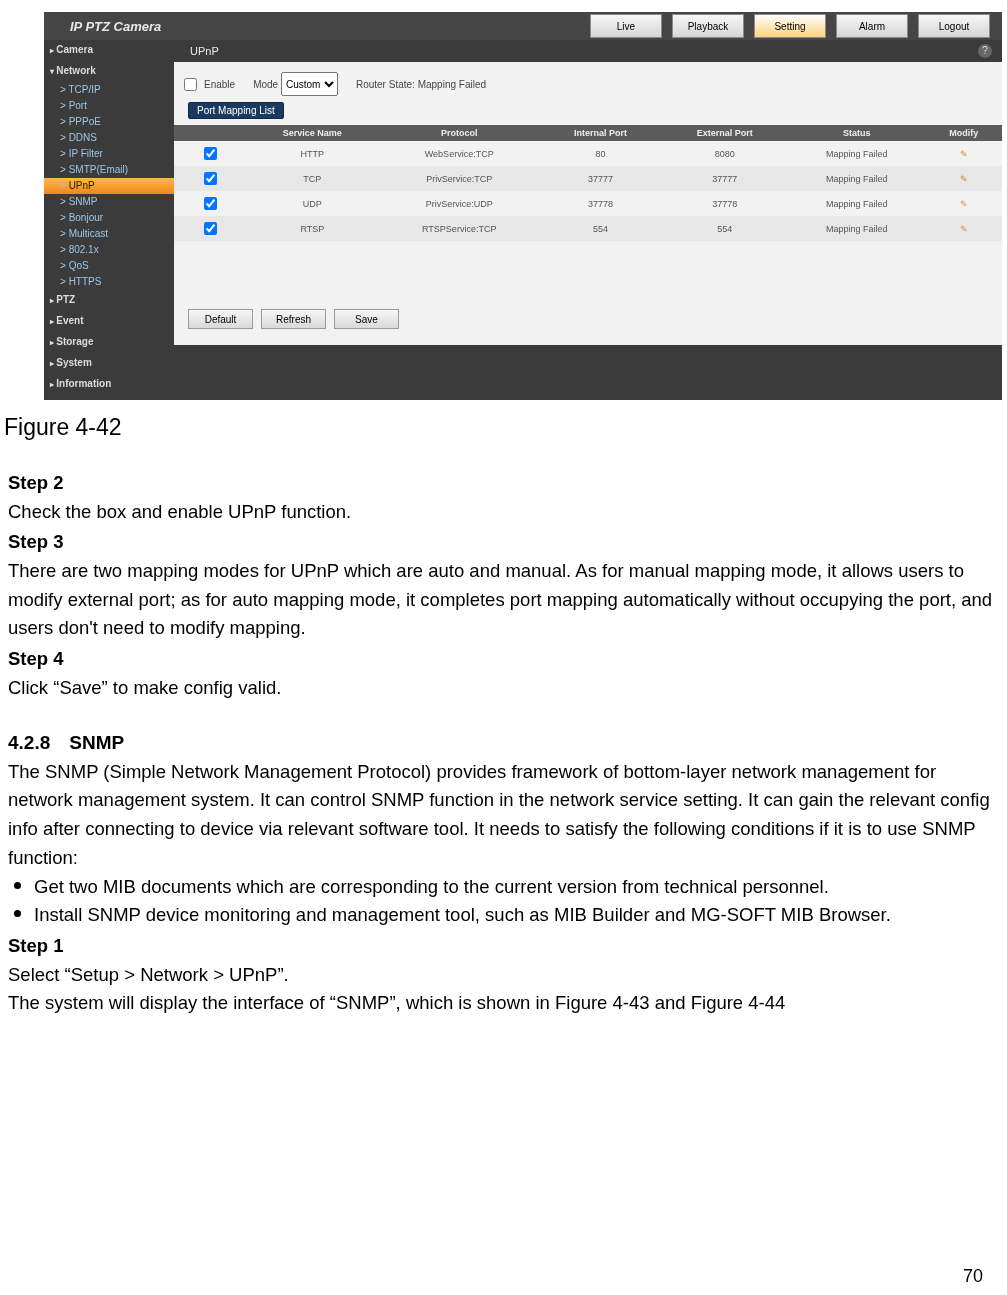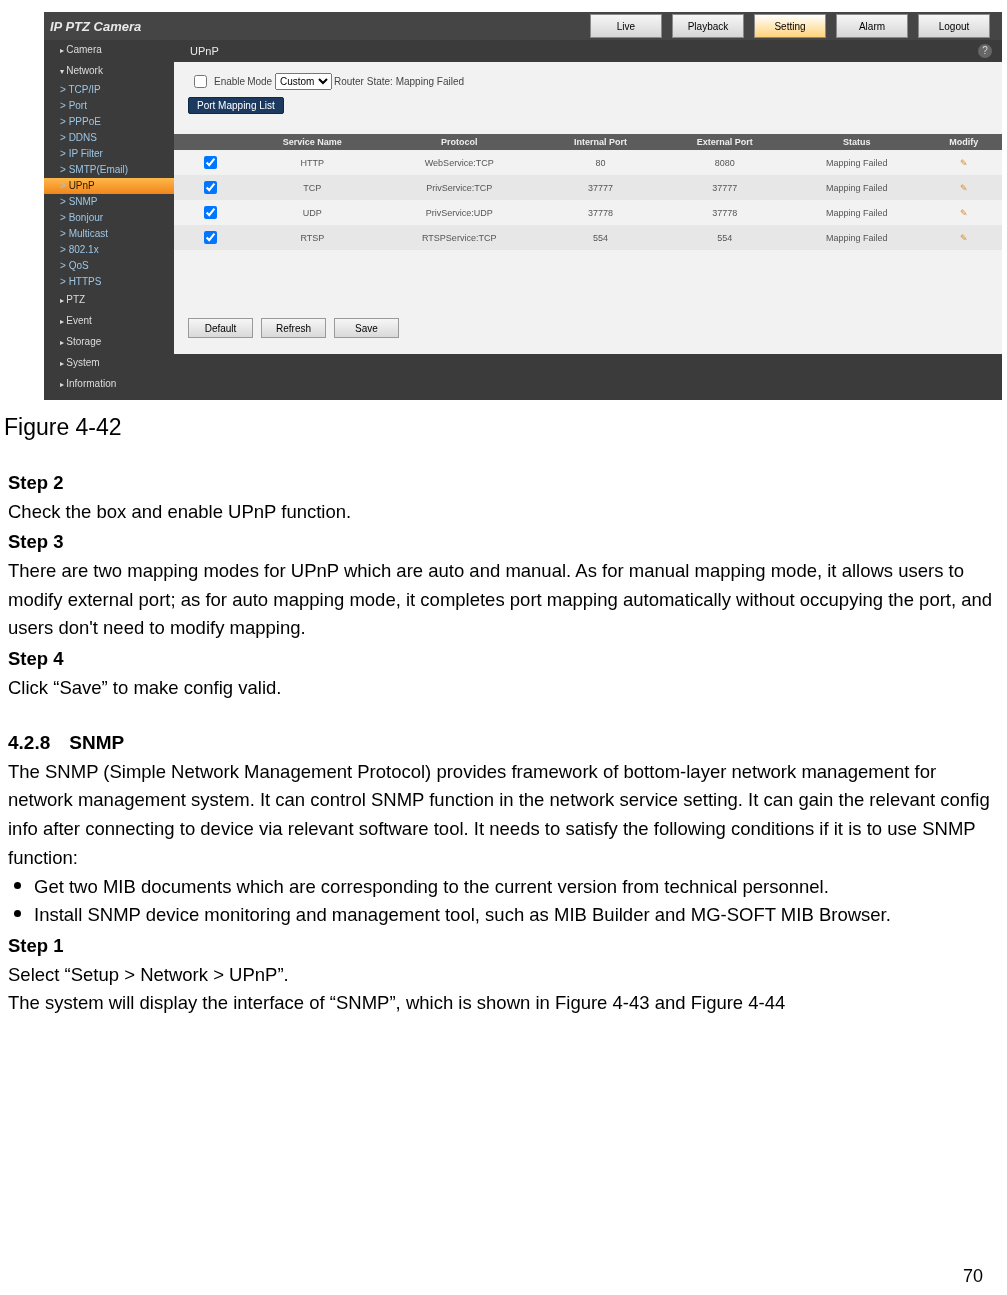--- a/index.html
+++ b/index.html
@@ -1,39 +1,39 @@
 <!DOCTYPE html>
 <html><head>
 <meta charset="utf-8">
 <style>
   body{font-family:Arial,Helvetica,sans-serif;font-size:16px;margin:0;padding:0 10px 30px 4px;color:#000;background:#fff}
   .shot{width:958px;margin:12px 0 0 40px;background:#3b3b3b;color:#bfbfbf;position:relative}
   .shot .hdr{display:flex;align-items:center;height:28px;background:#454545}
-  .shot .logo{font-style:italic;font-weight:bold;color:#e8e8e8;font-size:13px;padding-left:6px}
+  .shot .logo{font-style:italic;font-weight:bold;color:#e8e8e8;font-size:13px;padding-left:26px}
   .shot .tabs{margin-left:auto;display:flex;gap:10px;padding-right:12px}
   .shot .tabs button{width:72px;height:24px;font-size:10px;border:1px solid #8a8a8a;background:linear-gradient(#f6f6f6,#d6d6d6);cursor:pointer}
   .shot .tabs button.active{background:linear-gradient(#fff,#ffd37a);font-weight:normal}
   .shot .body{display:flex;min-height:360px}
   .side{width:130px;font-size:10px;line-height:14px}
-  .side .cat{color:#dcdcdc;font-weight:normal;padding:3px 16px}
+  .side .cat{color:#dcdcdc;font-weight:bold;padding:3px 6px}
   .side .cat::before{content:"▸ ";font-size:8px;}
   .side .cat.open::before{content:"▾ ";}
   .side .sub{color:#9cc6e6;padding:1px 6px 1px 16px;cursor:pointer}
   .side .sub::before{content:"> ";color:#9cc6e6}
   .side .sub.sel{background:linear-gradient(#ffb84a,#f0861b);color:#2a1a00}
   .content{flex:1;background:#3b3b3b}
   .pagehdr{height:22px;display:flex;align-items:center}
   .pagehdr .ttl{font-size:11px;color:#eaeaea;padding-left:16px}
   .pagehdr .help{margin-left:auto;margin-right:10px;width:14px;height:14px;border-radius:50%;background:#666;color:#ddd;font-size:10px;text-align:center;line-height:14px}
   .panel{background:#f2f2f2;color:#444;margin:0;padding:8px 0 8px 0;font-size:10px}
-  .toprow1{display:flex;align-items:center;gap:2px;padding:2px 16px}
+  .toprow1{display:flex;align-items:center;gap:18px;padding:2px 6px}
   .toprow1 label{display:flex;align-items:center;gap:4px}
-  .toprow1 select{font-size:10px;height:17px}
+  .toprow1 select{font-size:10px;height:24px}
   .portlist{display:inline-block;background:#1c3a5f;color:#fff;border:1px solid #0e2a4a;border-radius:2px;padding:2px 8px;margin:4px 0 0 14px;font-size:10px}
-  table.map{width:100%;border-collapse:collapse;font-size:9px;color:#555;margin-top:20px}
+  table.map{width:100%;border-collapse:collapse;font-size:9px;color:#555;margin-top:6px}
   table.map thead{background:#5c5c5c;color:#eee}
   table.map th,table.map td{padding:3px 6px;text-align:center}
   table.map tbody tr:nth-child(even){background:#e7e7e7}
   .edit{color:#d78b1f}
   .btns{display:flex;gap:8px;padding:8px 14px}
   .btns button{width:65px;height:20px;font-size:10px;border:1px solid #9a9a9a;background:linear-gradient(#f6f6f6,#d9d9d9);cursor:pointer}
   .figcap{font-size:23px;margin:14px 0 28px 0}
   .doc{font-size:18.5px;line-height:1.55;margin:0;padding:0 4px}
   .doc p{margin:0}
   .doc .step{font-weight:bold;margin-top:2px}

